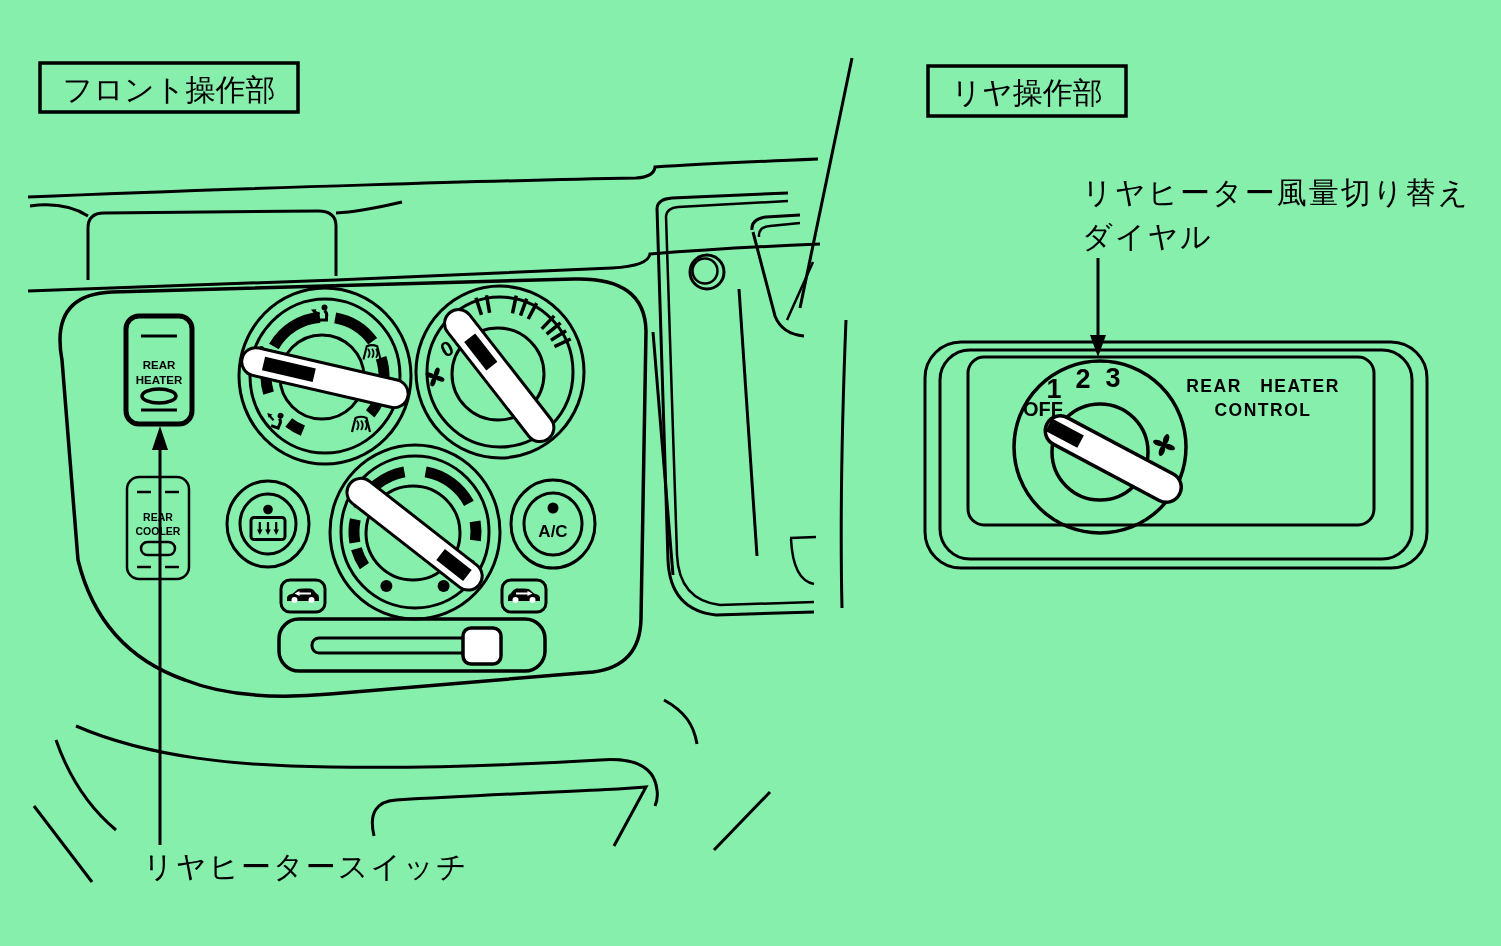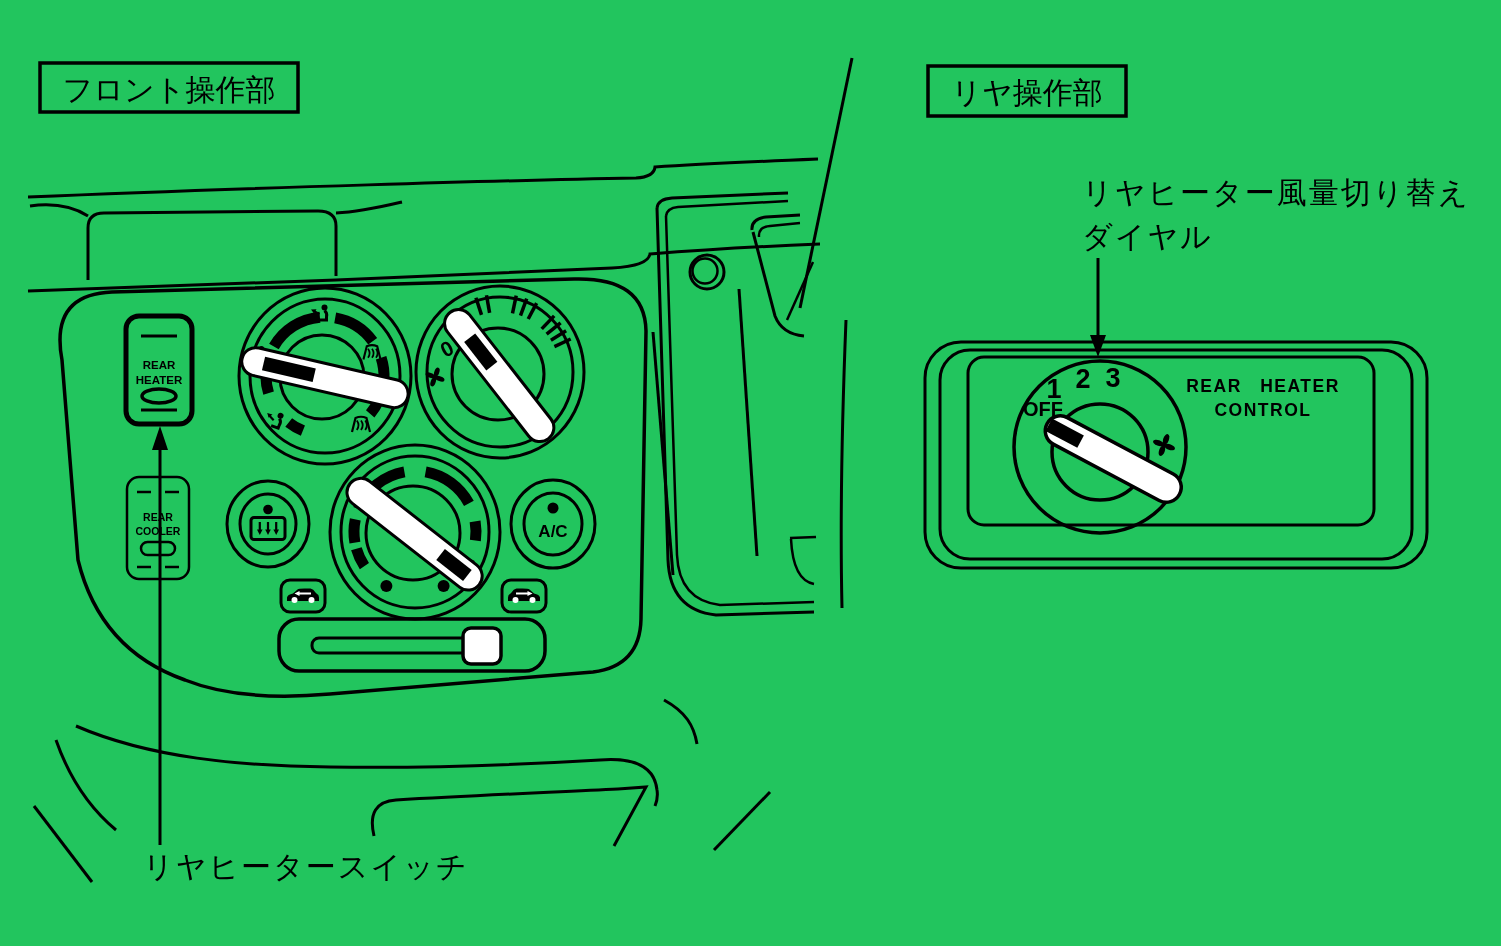--- a/index.html
+++ b/index.html
@@ -1,16 +1,16 @@
 <!DOCTYPE html>
 <html><head>
 <meta charset="utf-8">
 <style>
   html,body{margin:0;padding:0;background:#ffffff;}
-  #stage{position:relative;width:1501px;height:946px;background:#22c55e;overflow:hidden;
+  #stage{position:relative;width:1501px;height:946px;background:#86efac;overflow:hidden;
          font-family:"Liberation Sans", sans-serif;}
   svg{position:absolute;left:0;top:0;}
   svg text{fill:#000;}
   .jp{font-family:"Liberation Sans", sans-serif;}
   .ln{fill:none;stroke:#000;}
 </style>
 </head>
 <body>
 
 <div id="stage">

